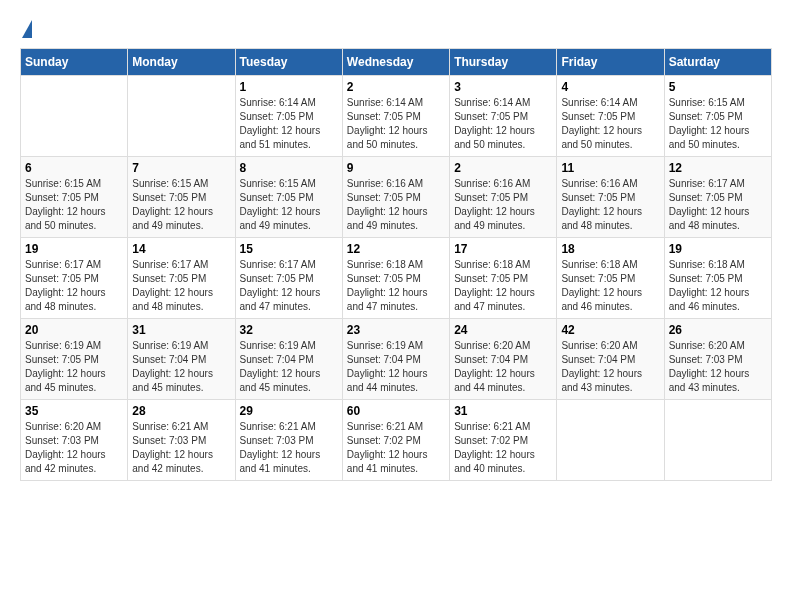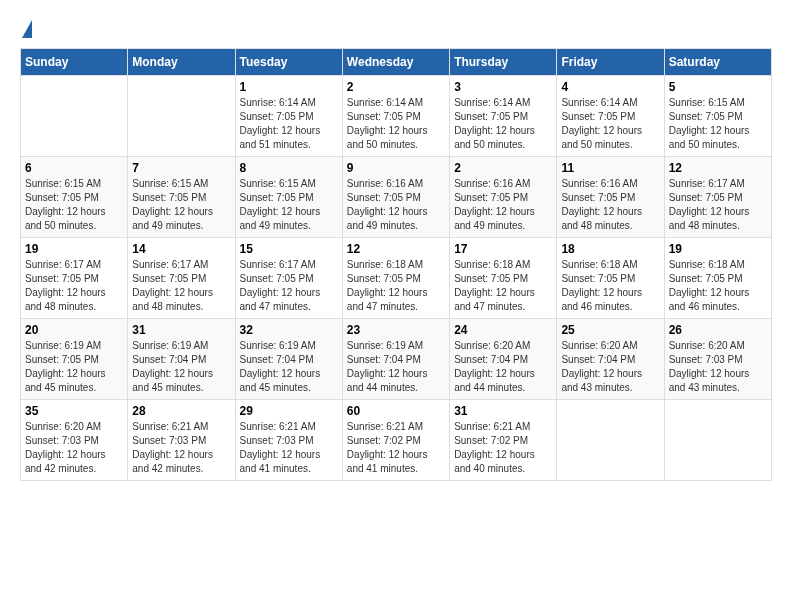--- a/index.html
+++ b/index.html
@@ -224,21 +224,21 @@
         </td>
         <td>
           <span class="day-num">23</span>
           <div class="day-info">Sunrise: 6:19 AM<br>Sunset: 7:04 PM<br>Daylight: 12 hours and 44 minutes.</div>
         </td>
         <td>
           <span class="day-num">24</span>
           <div class="day-info">Sunrise: 6:20 AM<br>Sunset: 7:04 PM<br>Daylight: 12 hours and 44 minutes.</div>
         </td>
         <td>
-          <span class="day-num">25</span>
+          <span class="day-num">42</span>
           <div class="day-info">Sunrise: 6:20 AM<br>Sunset: 7:04 PM<br>Daylight: 12 hours and 43 minutes.</div>
         </td>
         <td>
           <span class="day-num">26</span>
           <div class="day-info">Sunrise: 6:20 AM<br>Sunset: 7:03 PM<br>Daylight: 12 hours and 43 minutes.</div>
         </td>
       </tr>
       <tr>
         <td>
           <span class="day-num">35</span>

